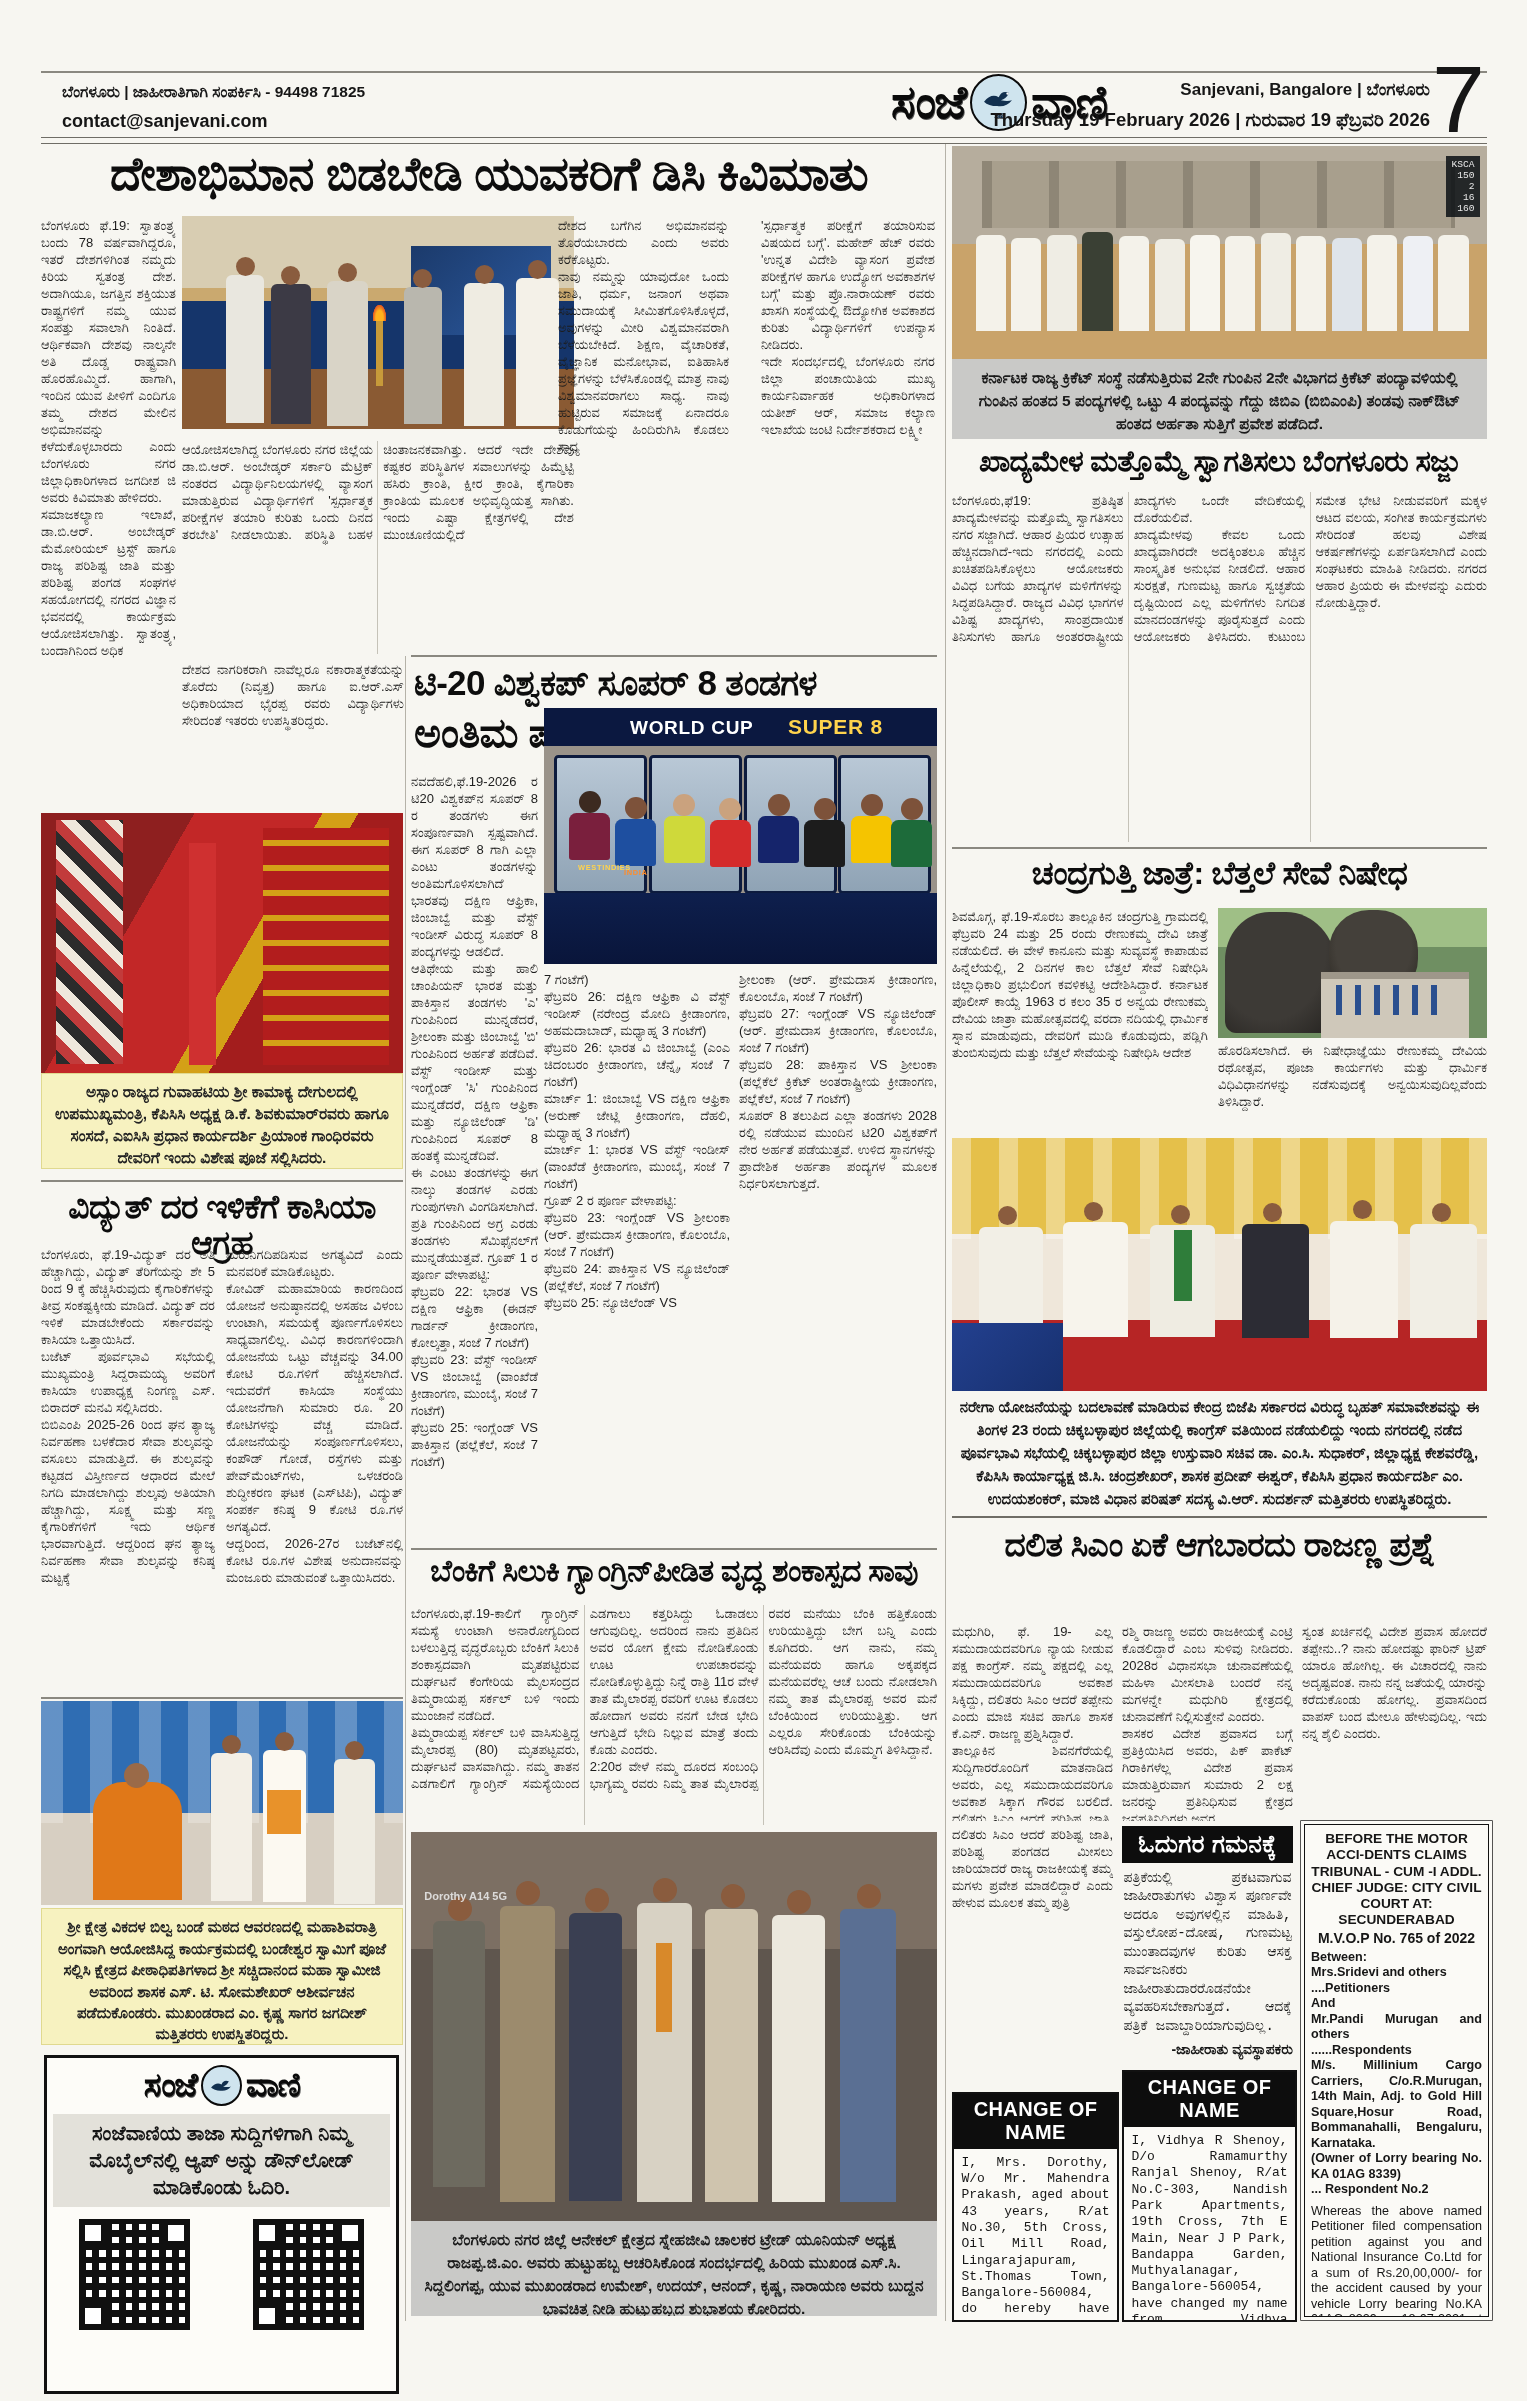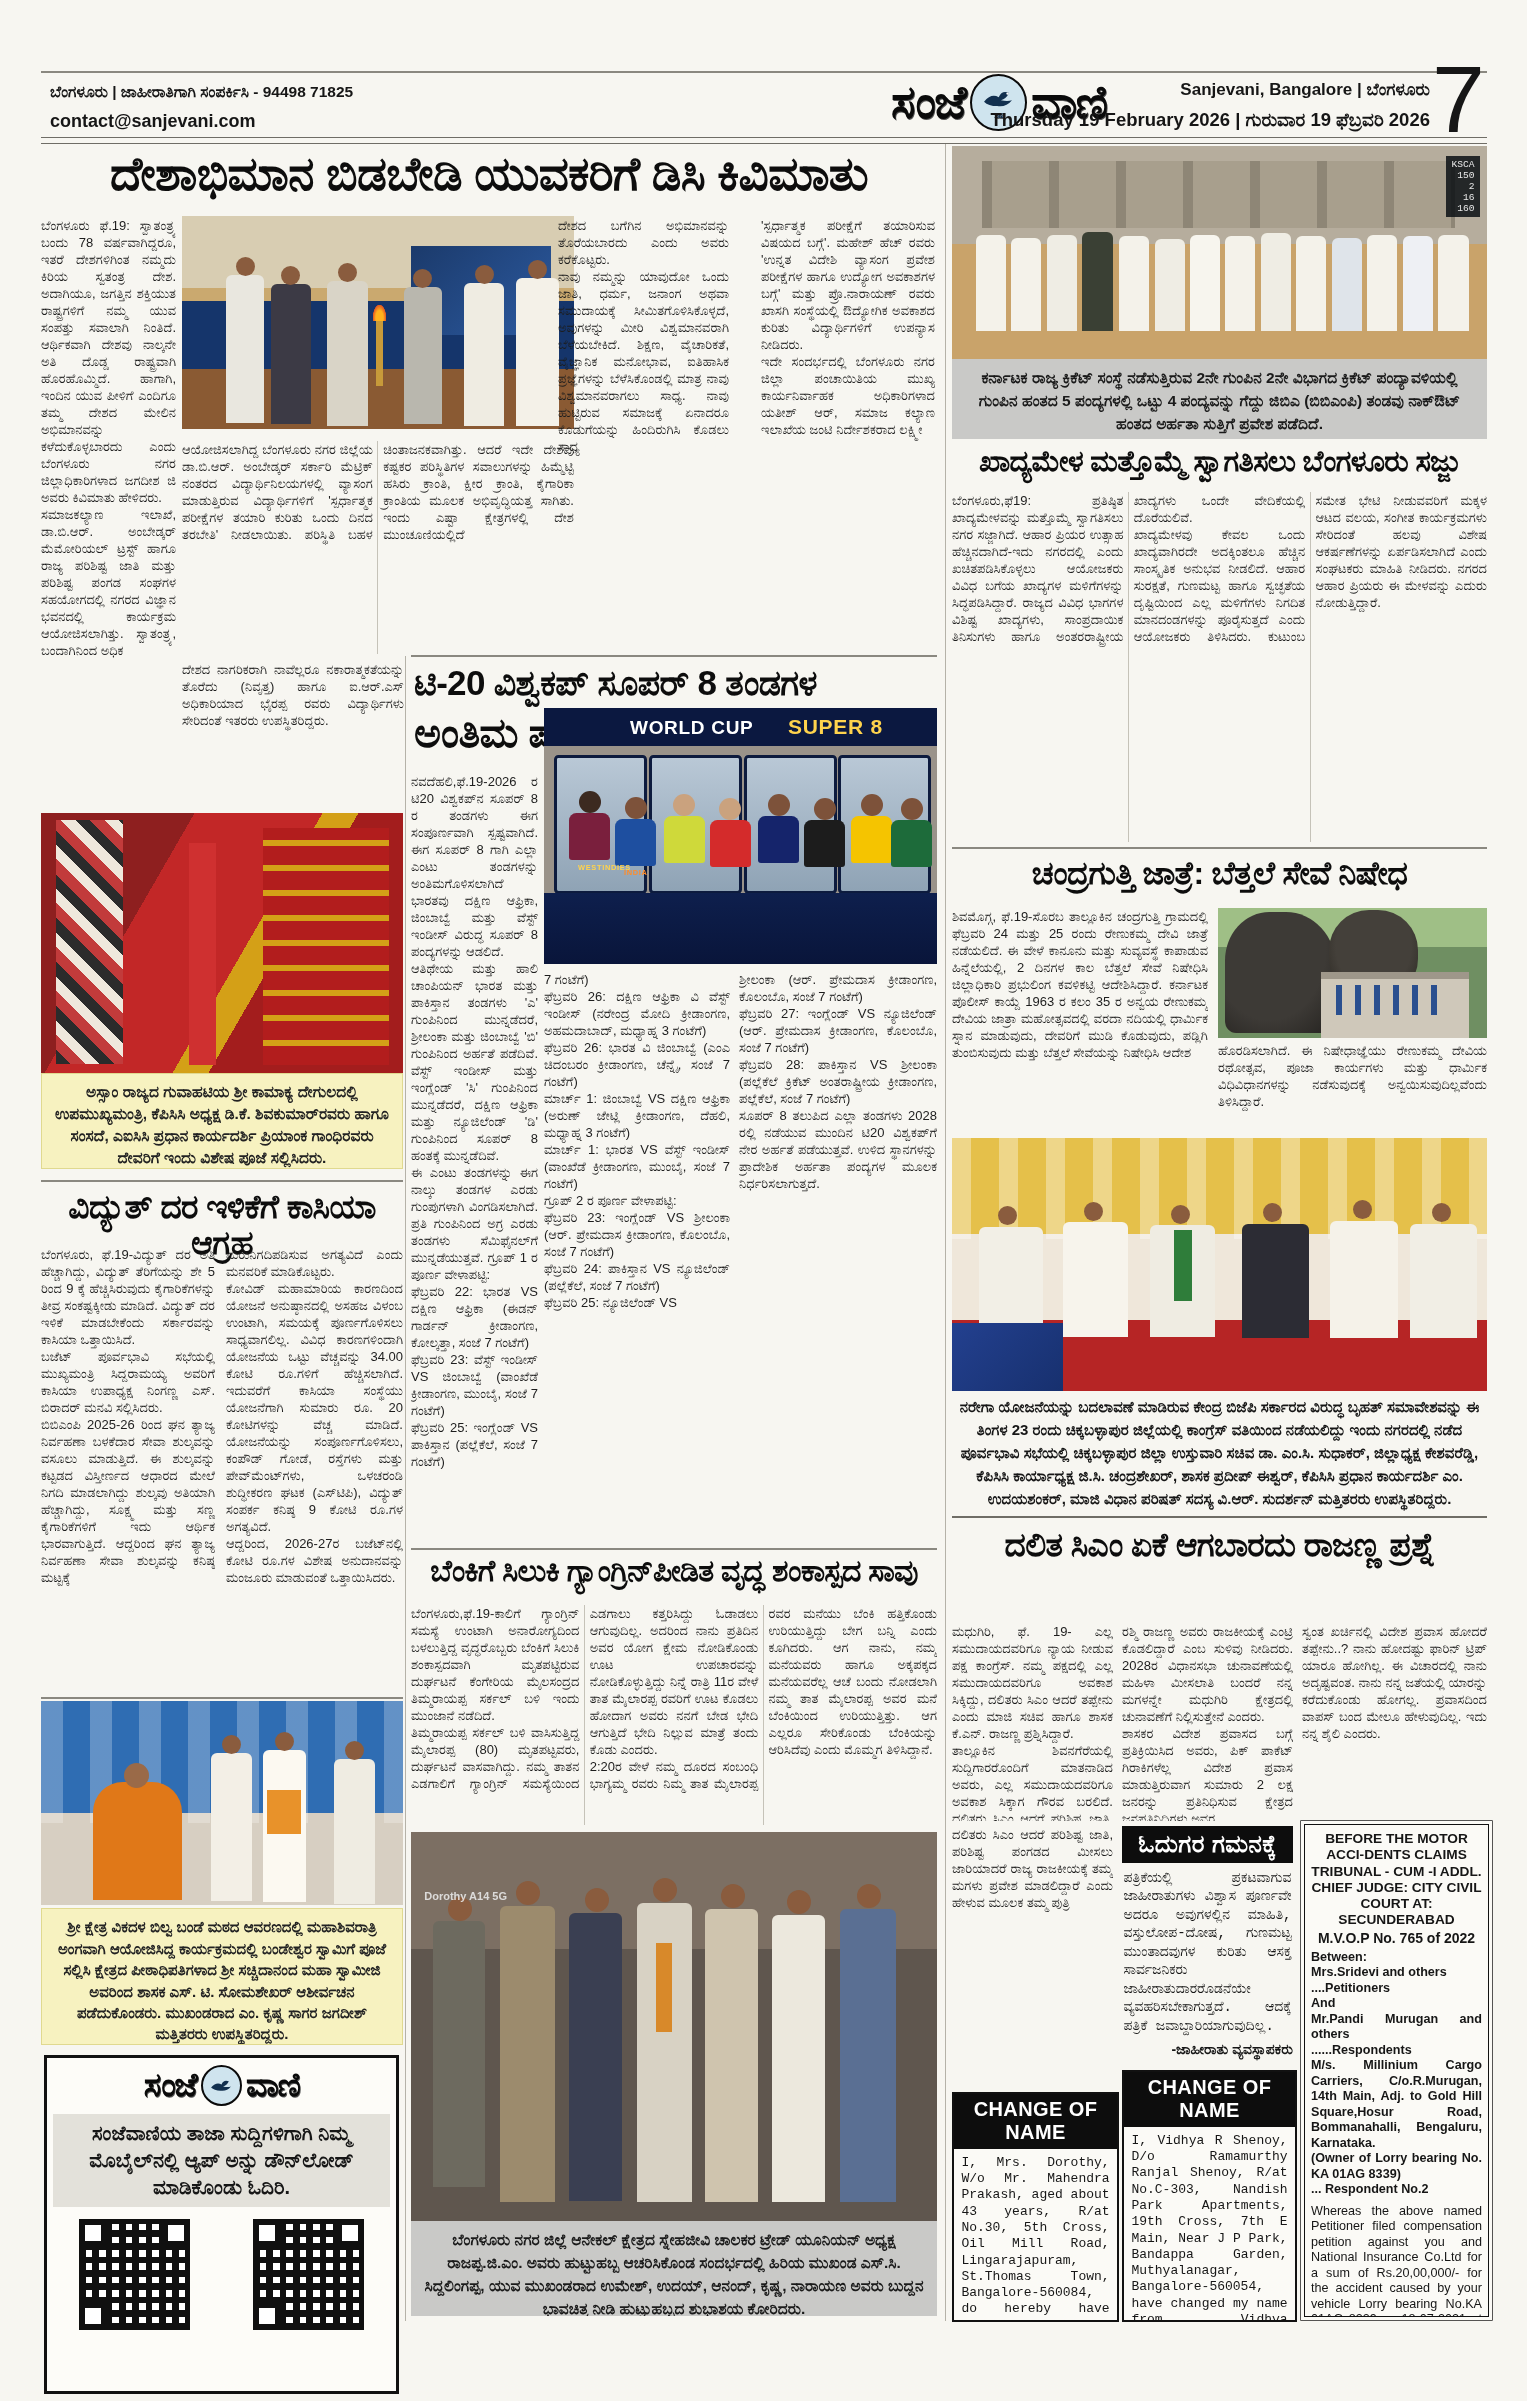--- a/index.html
+++ b/index.html
@@ -47,21 +47,21 @@
   .jhead{position:absolute;width:22px;height:22px;border-radius:50%;background:#7d523a;}
   .win{position:absolute;background:linear-gradient(180deg,#b9c8d6,#8fa3b5);border:3.7px solid #0d1b3e;border-radius:4.4px;}
 </style>
 </head>
 <body>
 
 <div class="page">
 
   <div class="abs rule" style="left:41px;top:71px;width:1446px;height:1.5px;"></div>
 
-  <div class="abs" style="left:50px;top:83px;width:414px;">
+  <div class="abs" style="left:62px;top:83px;width:414px;">
     <div style="font-size:15.5px;font-weight:600;">ಬೆಂಗಳೂರು  |  ಜಾಹೀರಾತಿಗಾಗಿ ಸಂಪರ್ಕಿಸಿ - 94498 71825</div>
     <div style="font-size:18px;font-weight:600;margin-top:10.3px;">contact@sanjevani.com</div>
   </div>
 
   <div class="abs masthead" style="left:891px;top:74px;">
     <span>ಸಂಜೆ</span>
     <span class="emblem">
       <svg width="34" height="25" viewBox="0 0 46 34">
         <path d="M4 20 Q14 8 24 14 Q28 4 38 8 Q34 16 27 18 Q36 20 42 18 Q34 28 22 26 Q10 26 4 20 Z" fill="#12304f"></path>
         <circle cx="36" cy="9" r="1.6" fill="#fff"></circle>

